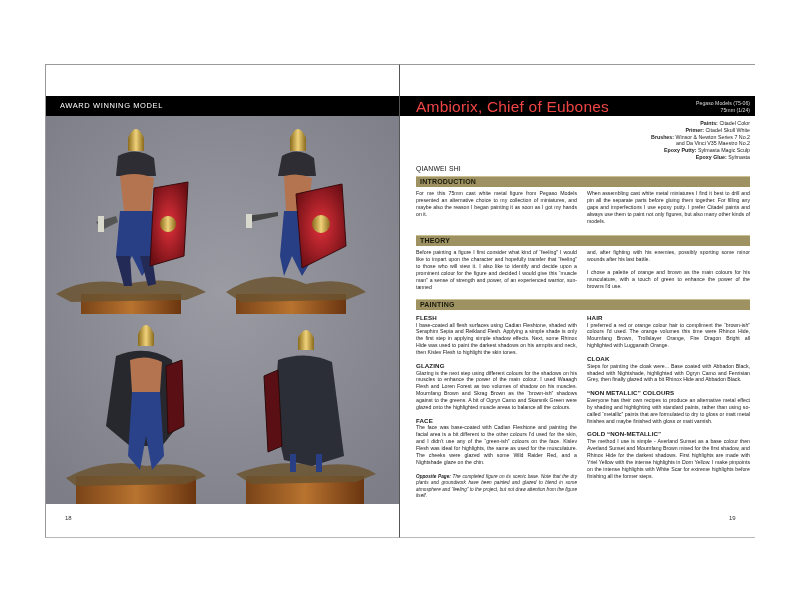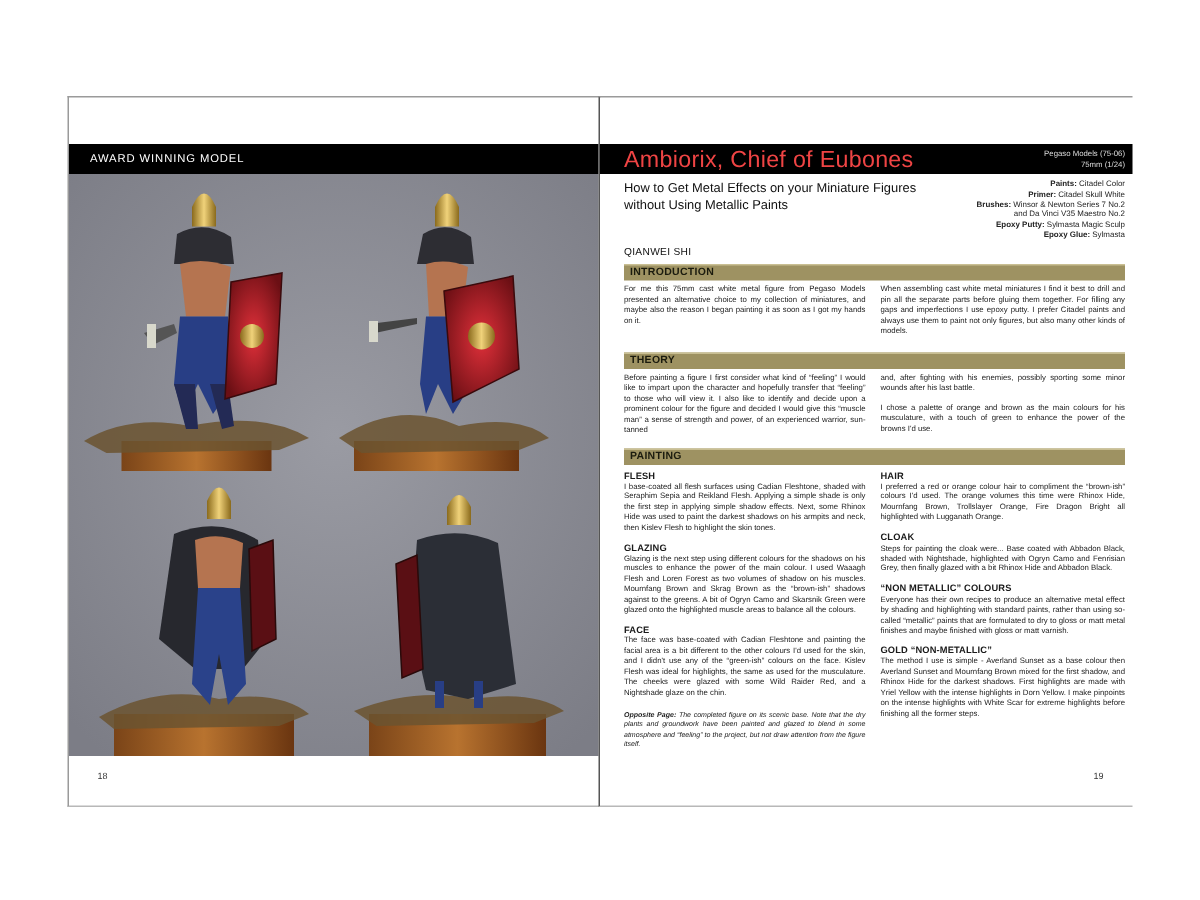--- a/index.html
+++ b/index.html
@@ -111,21 +111,20 @@
 </div>
 
 <div class="page page-right">
   <div class="hdr">
     <span class="title">Ambiorix, Chief of Eubones</span>
     <div class="maker">
       <div>Pegaso Models (75-06)</div>
       <div>75mm (1/24)</div>
     </div>
   </div>
-  <div class="subtitle">How to Get Metal Effects on your Miniature Figures without Using Metallic Paints</div>
   <div class="specs">
     <div><b>Paints:</b> <span>Citadel Color</span></div>
     <div><b>Primer:</b> <span>Citadel Skull White</span></div>
     <div><b>Brushes:</b> <span>Winsor &amp; Newton Series 7 No.2</span></div>
     <div><span>and Da Vinci V35 Maestro No.2</span></div>
     <div><b>Epoxy Putty:</b> <span>Sylmasta Magic Sculp</span></div>
     <div><b>Epoxy Glue:</b> <span>Sylmasta</span></div>
   </div>
   <div class="author">QIANWEI SHI</div>
 

